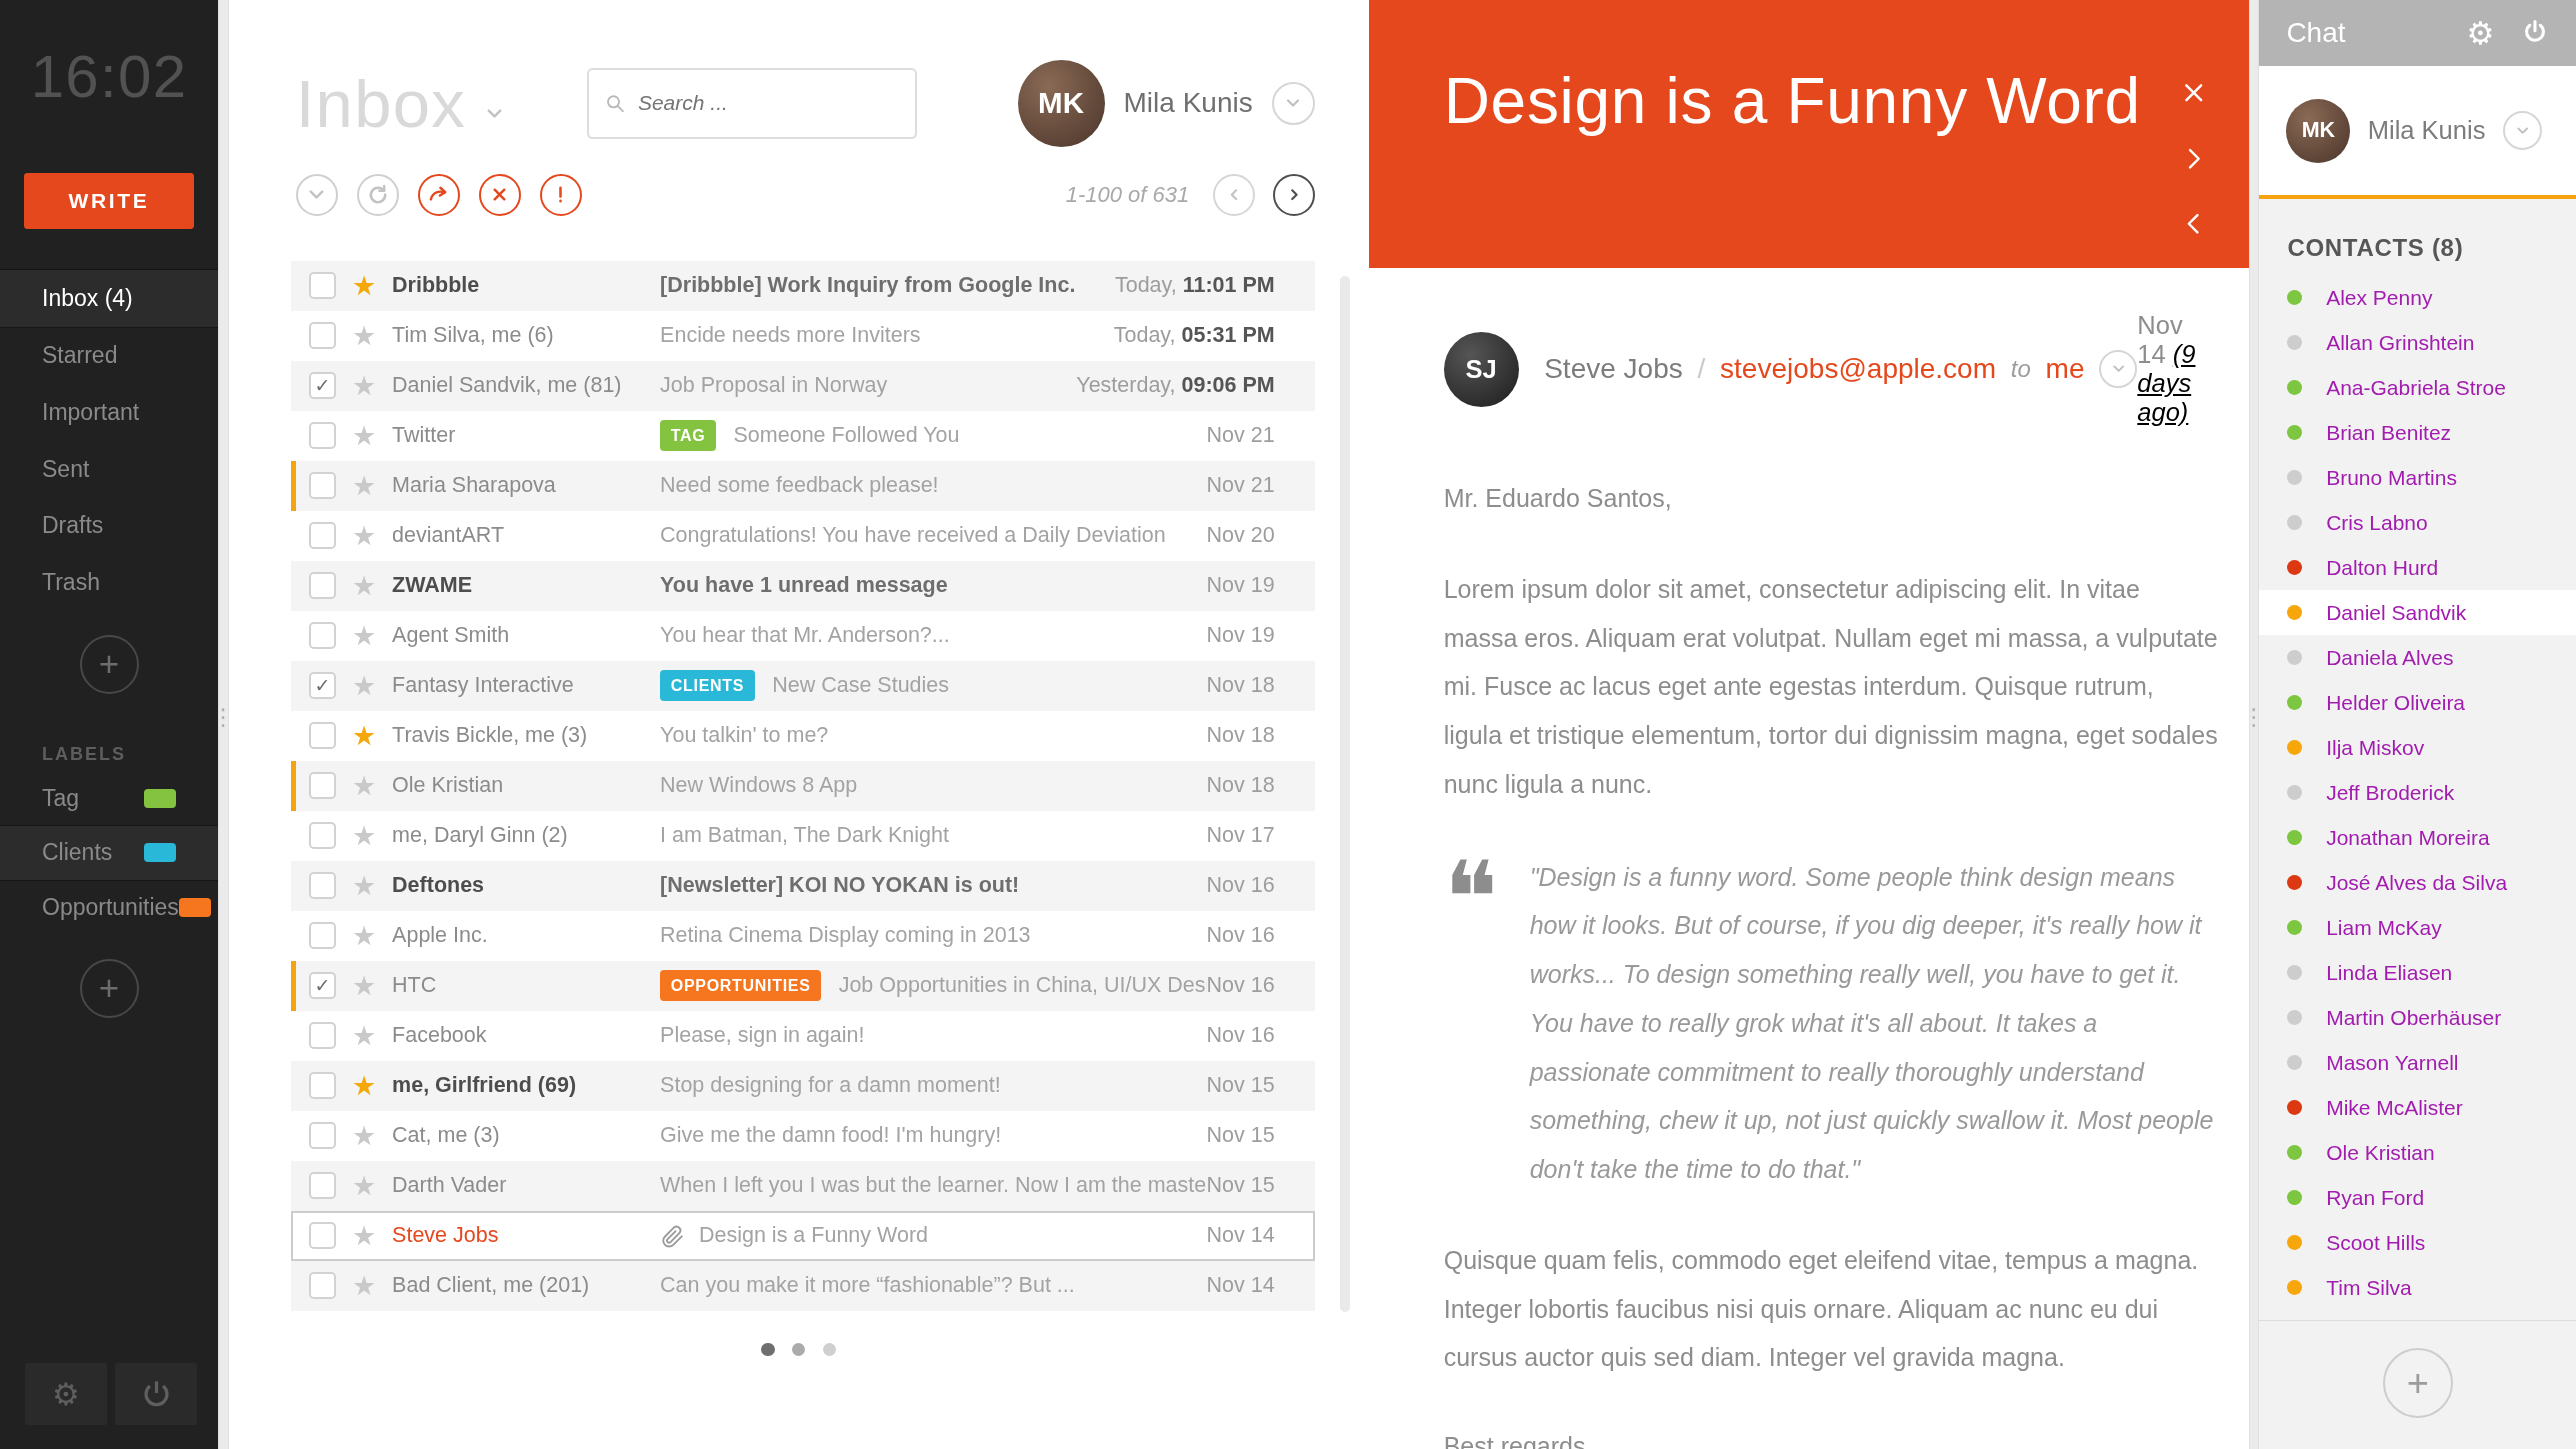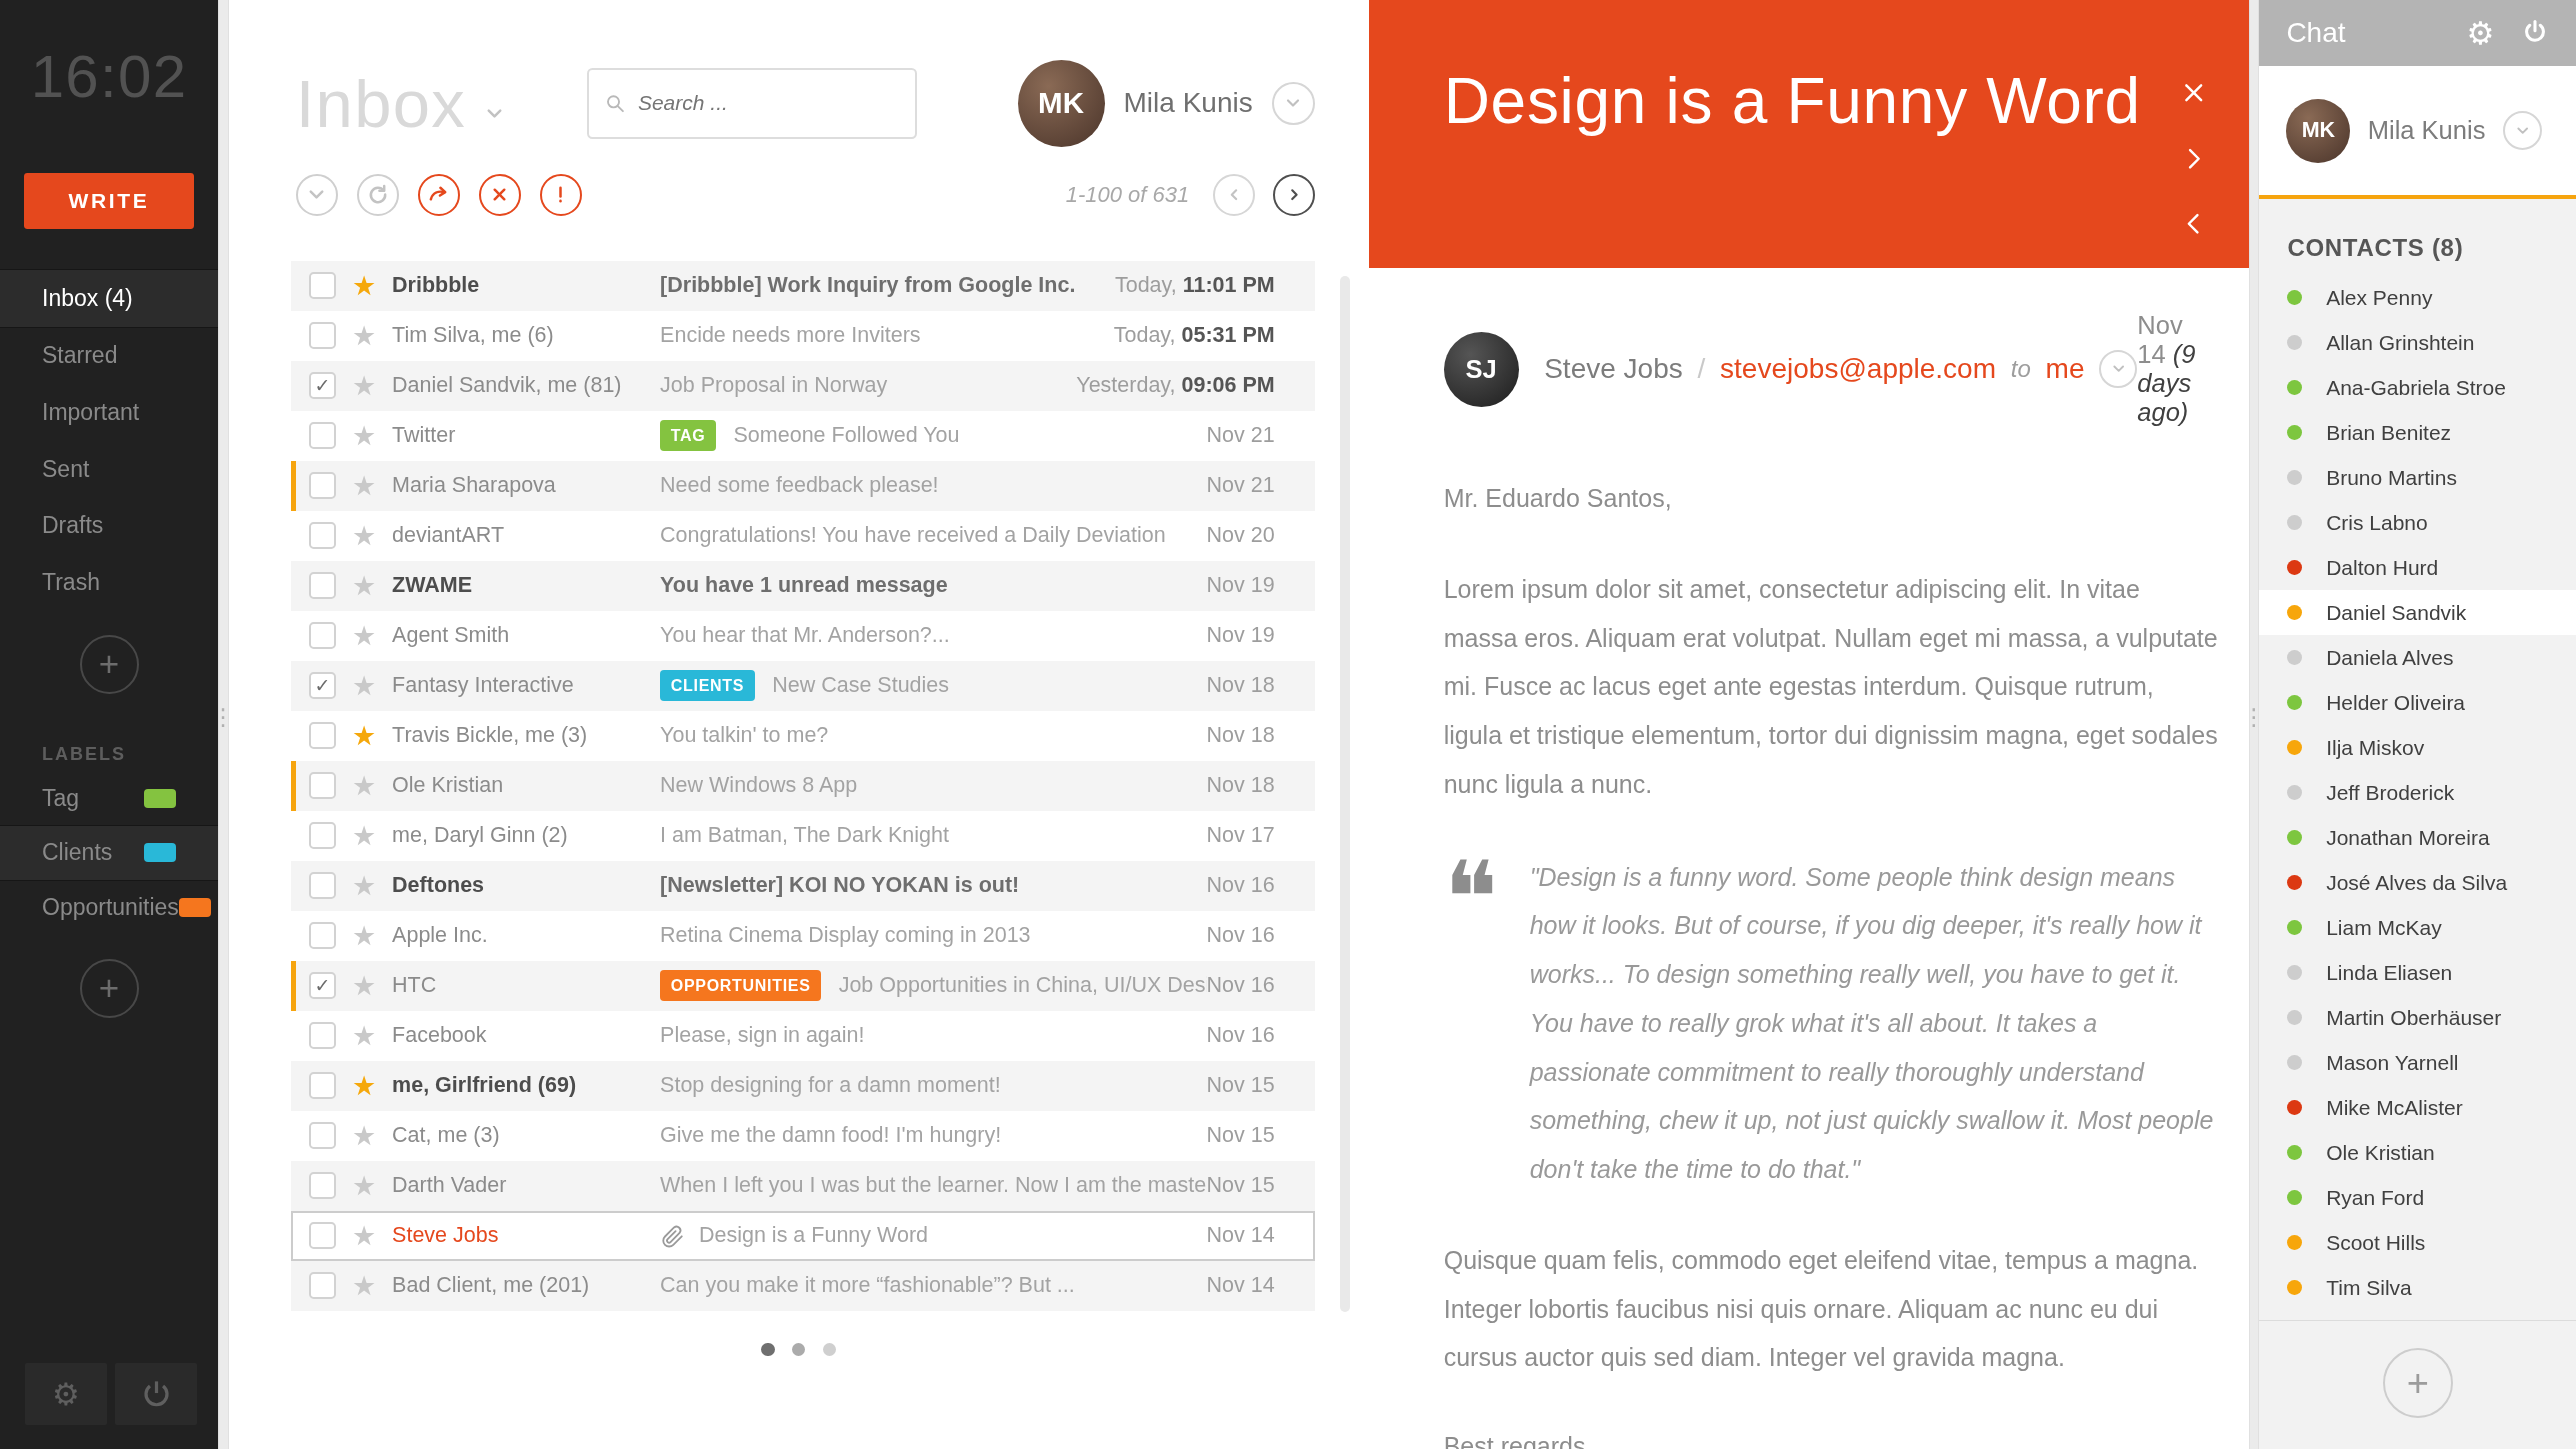--- a/index.html
+++ b/index.html
@@ -95,41 +95,41 @@
   .view-icons{margin-left:auto;display:flex;flex-direction:column;gap:36px;padding-top:19px;}
   .view-icons svg{width:29.5px;height:29.5px;stroke:#fff;stroke-width:2;fill:none;stroke-linecap:round;stroke-linejoin:round;cursor:pointer;}
   .sender-row{display:flex;align-items:center;padding:43px 40px 0 75px;}
   .avatar.sj{width:75px;height:75px;font-size:25.5px;background:radial-gradient(circle at 35% 30%,#555,#1c1c1c);}
   .sender-meta{margin-left:25.5px;display:flex;align-items:center;gap:14.8px;font-size:28px;color:#7c7c7c;white-space:nowrap;}
   .sep{color:#c9c9c9;}
   .mailto{color:var(--orange);}
   .tolbl{font-style:italic;color:#9e9e9e;font-size:24px;}
   .me{color:var(--orange);}
   .sent-date{margin-left:auto;font-size:25.5px;color:#8d8d8d;}
-  .sent-date i{color:#404040;}
+  .sent-date i{color:#000000;text-decoration:underline;}
   .body{padding:47px 31px 0 75px;font-size:25px;color:#8d8d8d;line-height:1.95;}
   .quote{display:flex;margin-top:44px;padding-right:2.7px;}
   .qmark{font-size:101px;color:#8d8d8d;font-family:"DejaVu Serif","Liberation Serif",serif;line-height:.9;width:70px;flex:none;}
   .qtext{font-style:italic;color:#999;line-height:1.95;padding-left:16px;}
   .sig{margin-top:44px;line-height:1.6;}
 
   
   .chat{width:317px;flex:none;background:var(--chat-bg);display:flex;flex-direction:column;}
   .chat-head{height:66px;background:var(--chat-head);color:#fff;display:flex;align-items:center;
     padding:0 27px;flex:none;}
   .chat-title{font-size:28px;}
   .chat-head .hicons{margin-left:auto;display:flex;gap:27px;align-items:center;}
   .gear{font-size:31px;cursor:pointer;line-height:1;}
   .pwr svg{width:28px;height:28px;stroke:#fff;stroke-width:2.6;fill:none;stroke-linecap:round;cursor:pointer;}
   .chat-user{background:#fff;display:flex;align-items:center;gap:17.4px;padding:0 27px;height:133px;flex:none;
     border-bottom:4px solid var(--amber);}
   .avatar.cm{width:64px;height:64px;font-size:21.5px;}
   .chat-user .name{font-size:25.5px;color:#7c7c7c;}
   .contacts-head{font-size:24px;font-weight:bold;color:#565656;letter-spacing:0.7px;padding:35px 0 13.4px 28px;}
-  .contact{display:flex;align-items:center;height:45px;padding:0 0 0 28px;font-size:21px;color:#404040;cursor:pointer;}
+  .contact{display:flex;align-items:center;height:45px;padding:0 0 0 28px;font-size:21px;color:#a21caf;cursor:pointer;}
   .contact.hl{background:#fff;}
   .sdot{width:14.8px;height:14.8px;border-radius:50%;margin-right:24px;flex:none;}
   .s-online{background:#7dc63f;} .s-offline{background:var(--offline);}
   .s-busy{background:var(--busy);} .s-away{background:#f7a60b;}
   .chat-bottom{margin-top:auto;border-top:1.3px solid #dcdcdc;padding:27px 0 31px;display:flex;justify-content:center;}
   .plus-chat{width:70px;height:70px;border:2.7px solid #cdcdcd;border-radius:50%;color:#9c9c9c;
     font-size:38px;font-weight:200;display:flex;align-items:center;justify-content:center;cursor:pointer;}
 </style>
 </head>
 <body>

